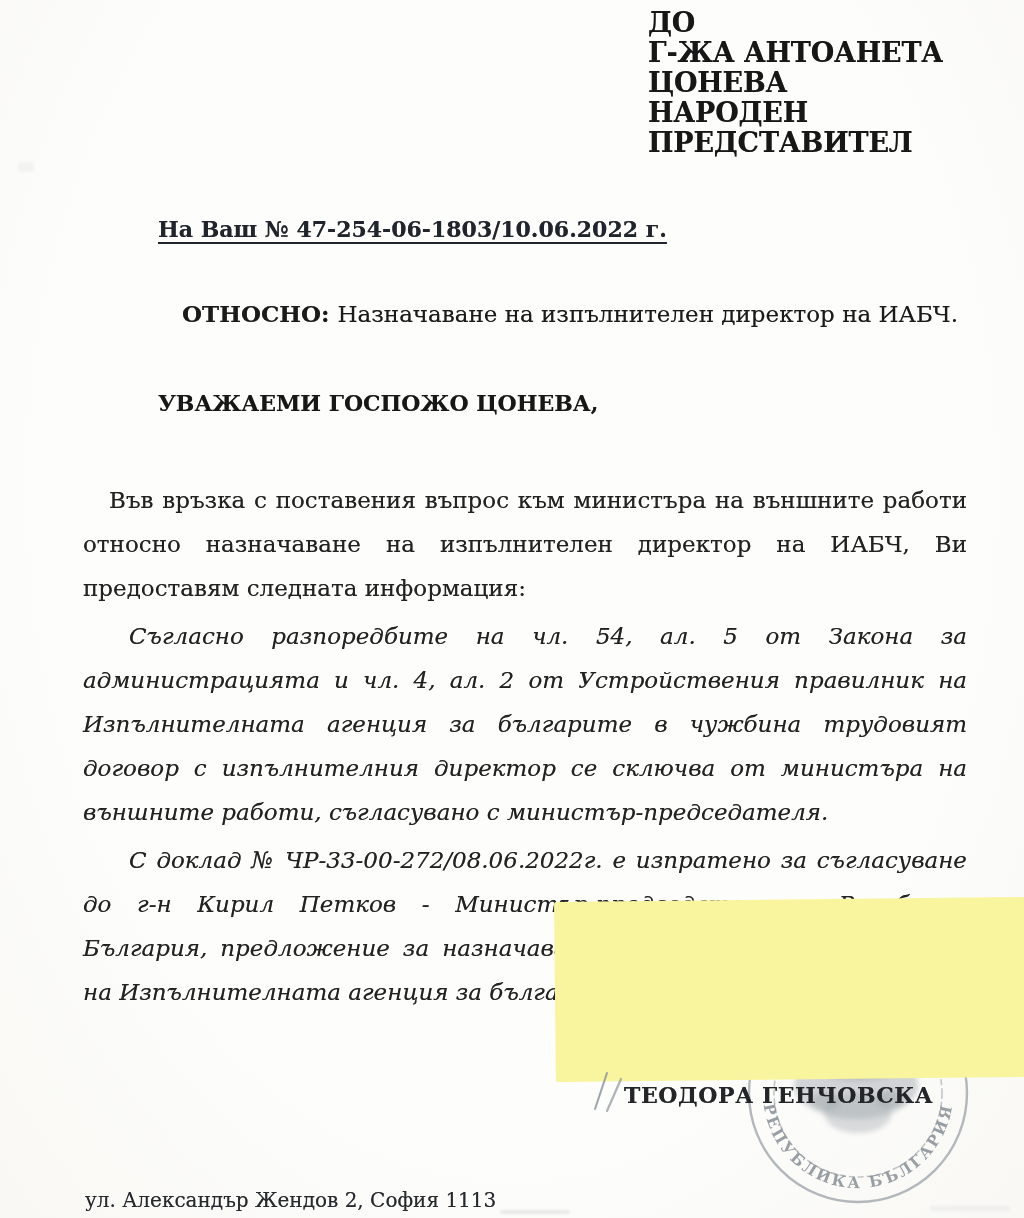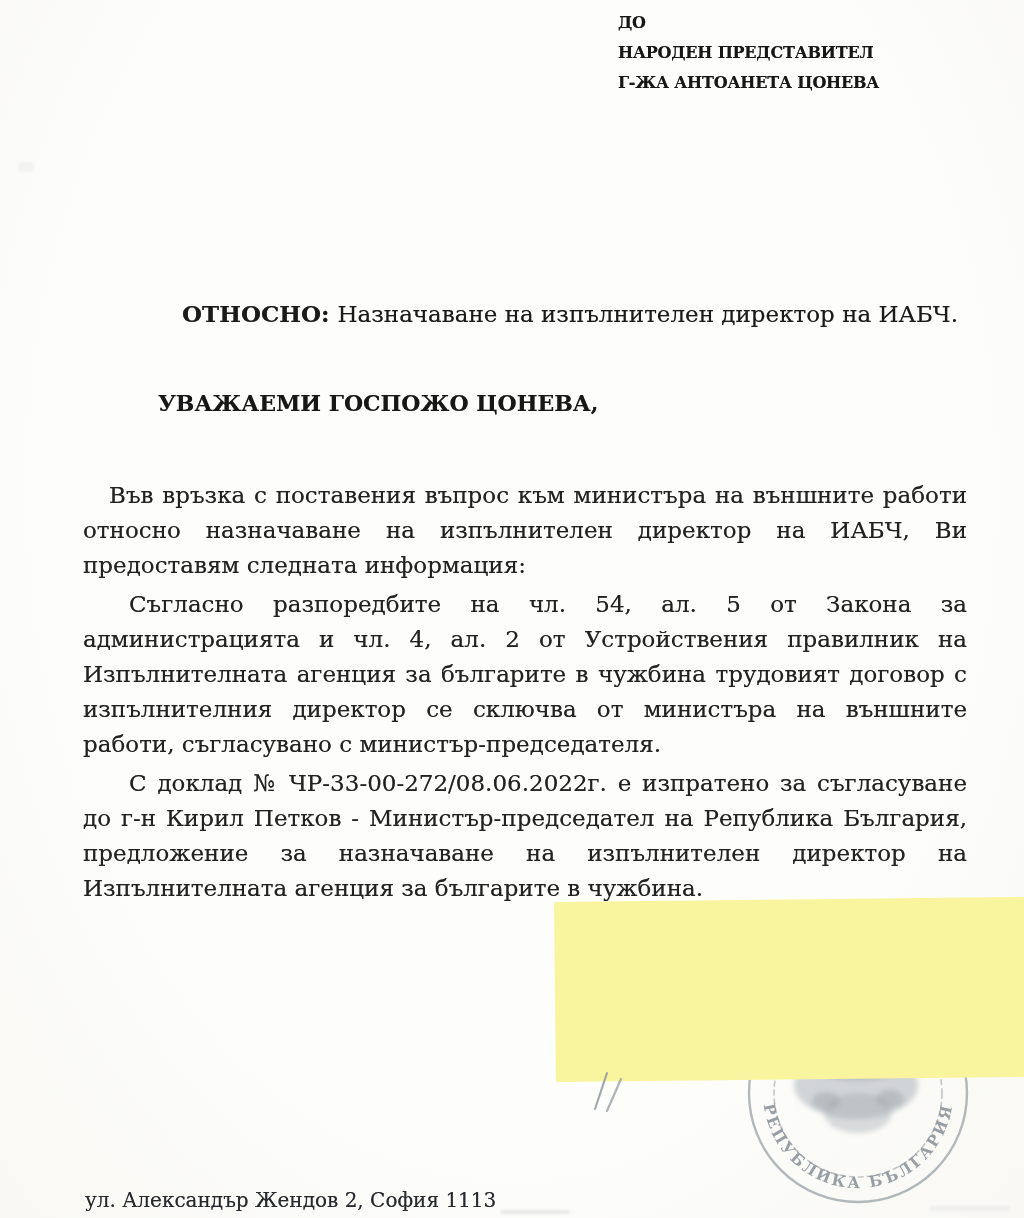--- a/index.html
+++ b/index.html
@@ -14,22 +14,22 @@
     position:absolute;inset:0;
     background:
       radial-gradient(ellipse at 50% 40%, rgba(255,255,255,0) 60%, rgba(240,238,232,.35) 100%),
       #fdfdfb;
     color:#1e1e1e;
   }
   .scan-text{ text-shadow:0 0 .6px rgba(20,20,20,.55); }
 
   
   #recipient{
-    position:absolute;left:618px;top:8px;
-    font-weight:700;font-size:16px;line-height:30px;
+    position:absolute;left:648px;top:8px;
+    font-weight:700;font-size:27px;line-height:30px;
     letter-spacing:-0.2px;color:#171717;
   }
 
   
   #ref-line{
     position:absolute;left:158px;top:216px;
     font-weight:700;font-size:22px;color:#20242c;
     text-decoration:underline;
     text-decoration-thickness:2px;
     text-underline-offset:5px;
@@ -45,26 +45,26 @@
 
   
   #salutation{
     position:absolute;left:158px;top:390px;
     font-weight:700;font-size:22px;color:#171717;text-align:center;
   }
 
   
   #body-text{
     position:absolute;left:83px;top:478px;width:884px;
-    font-size:23px;line-height:35px;color:#222222;
+    font-size:23px;line-height:44px;color:#222222;
     text-align:justify;
   }
   #body-text p{margin:0 0 4px 0;}
   #body-text p.indent-sm{text-indent:26px;}
-  #body-text p.indent-lg{text-indent:46px;}
+  #body-text p.indent-lg{text-indent:46px;font-style:italic;}
 
   
   #city-date{
     position:absolute;left:83px;top:938px;
     font-size:23px;color:#222222;
   }
 
   
   #closing{
     position:absolute;left:313px;top:1030px;
@@ -116,24 +116,25 @@
 <body>
 
 <div id="page">
 
   <div id="artifact-topleft" class="artifact"></div>
   <div id="artifact-bottom" class="artifact"></div>
   <div id="artifact-bottom2" class="artifact"></div>
 
   <div id="recipient" class="scan-text">
     <div>ДО</div>
+    <div>Г-ЖА АНТОАНЕТА ЦОНЕВА</div>
     <div>НАРОДЕН ПРЕДСТАВИТЕЛ</div>
-    <div>Г-ЖА АНТОАНЕТА ЦОНЕВА</div>
   </div>
 
+  <div id="ref-line" class="scan-text">На Ваш № 47-254-06-1803/10.06.2022 г.</div>
 
   <div id="subject" class="scan-text">
     <span class="label">ОТНОСНО:</span><span class="text">Назначаване на изпълнителен директор на ИАБЧ.</span>
   </div>
 
   <div id="salutation" class="scan-text">УВАЖАЕМИ ГОСПОЖО ЦОНЕВА,</div>
 
   <div id="body-text" class="scan-text">
     <p class="indent-sm">Във връзка с поставения въпрос към министъра на външните работи относно назначаване на изпълнителен директор на ИАБЧ, Ви предоставям следната информация:</p>
     <p class="indent-lg">Съгласно разпоредбите на чл. 54, ал. 5 от Закона за администрацията и чл. 4, ал. 2 от Устройствения правилник на Изпълнителната агенция за българите в чужбина трудовият договор с изпълнителния директор се сключва от министъра на външните работи, съгласувано с министър-председателя.</p>
@@ -168,16 +169,17 @@
     </text>
   </svg>
 
   <div id="redaction" style="background: rgb(248, 245, 158);"></div>
 
   <svg id="signature-mark" viewBox="0 0 45 50" aria-hidden="true">
     <path d="M 10 44 L 22 8" stroke="#989fa3" fill="none"></path>
     <path d="M 10 44 L 22 8 M 22 46 L 36 14" stroke="#9aa0a5" stroke-width="2.2" fill="none" stroke-linecap="round" opacity="0.8"></path>
   </svg>
 
+  <div id="signer" class="scan-text">ТЕОДОРА ГЕНЧОВСКА</div>
 
   <div id="footer-address" class="scan-text">ул. Александър Жендов 2, София 1113</div>
 
 </div>
 
 </body></html>

